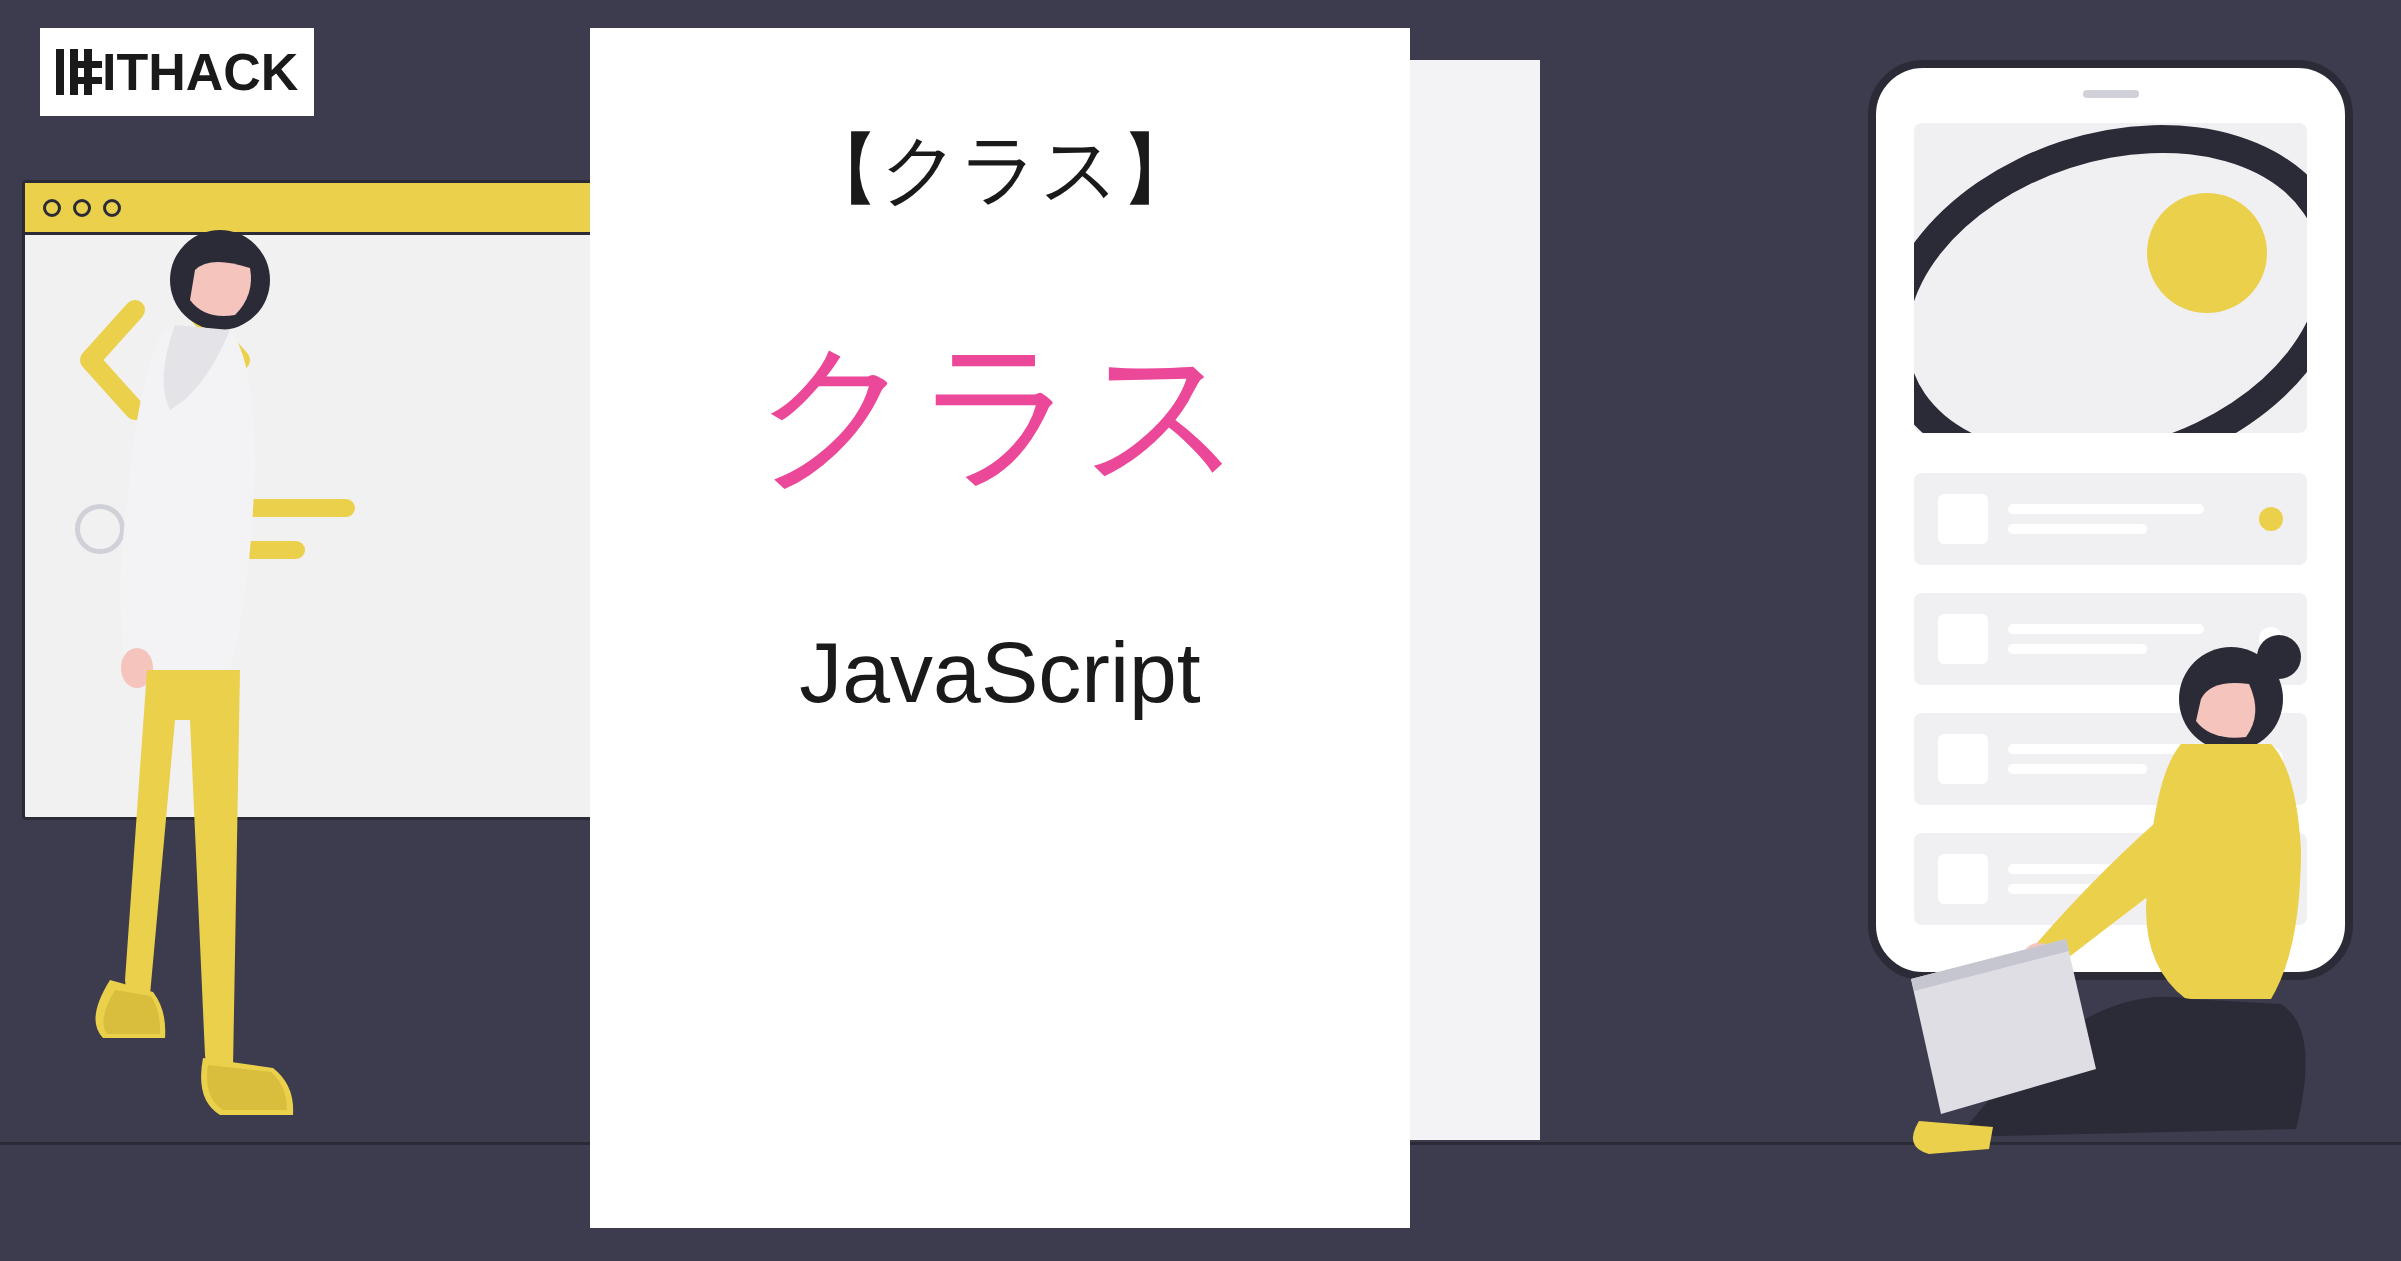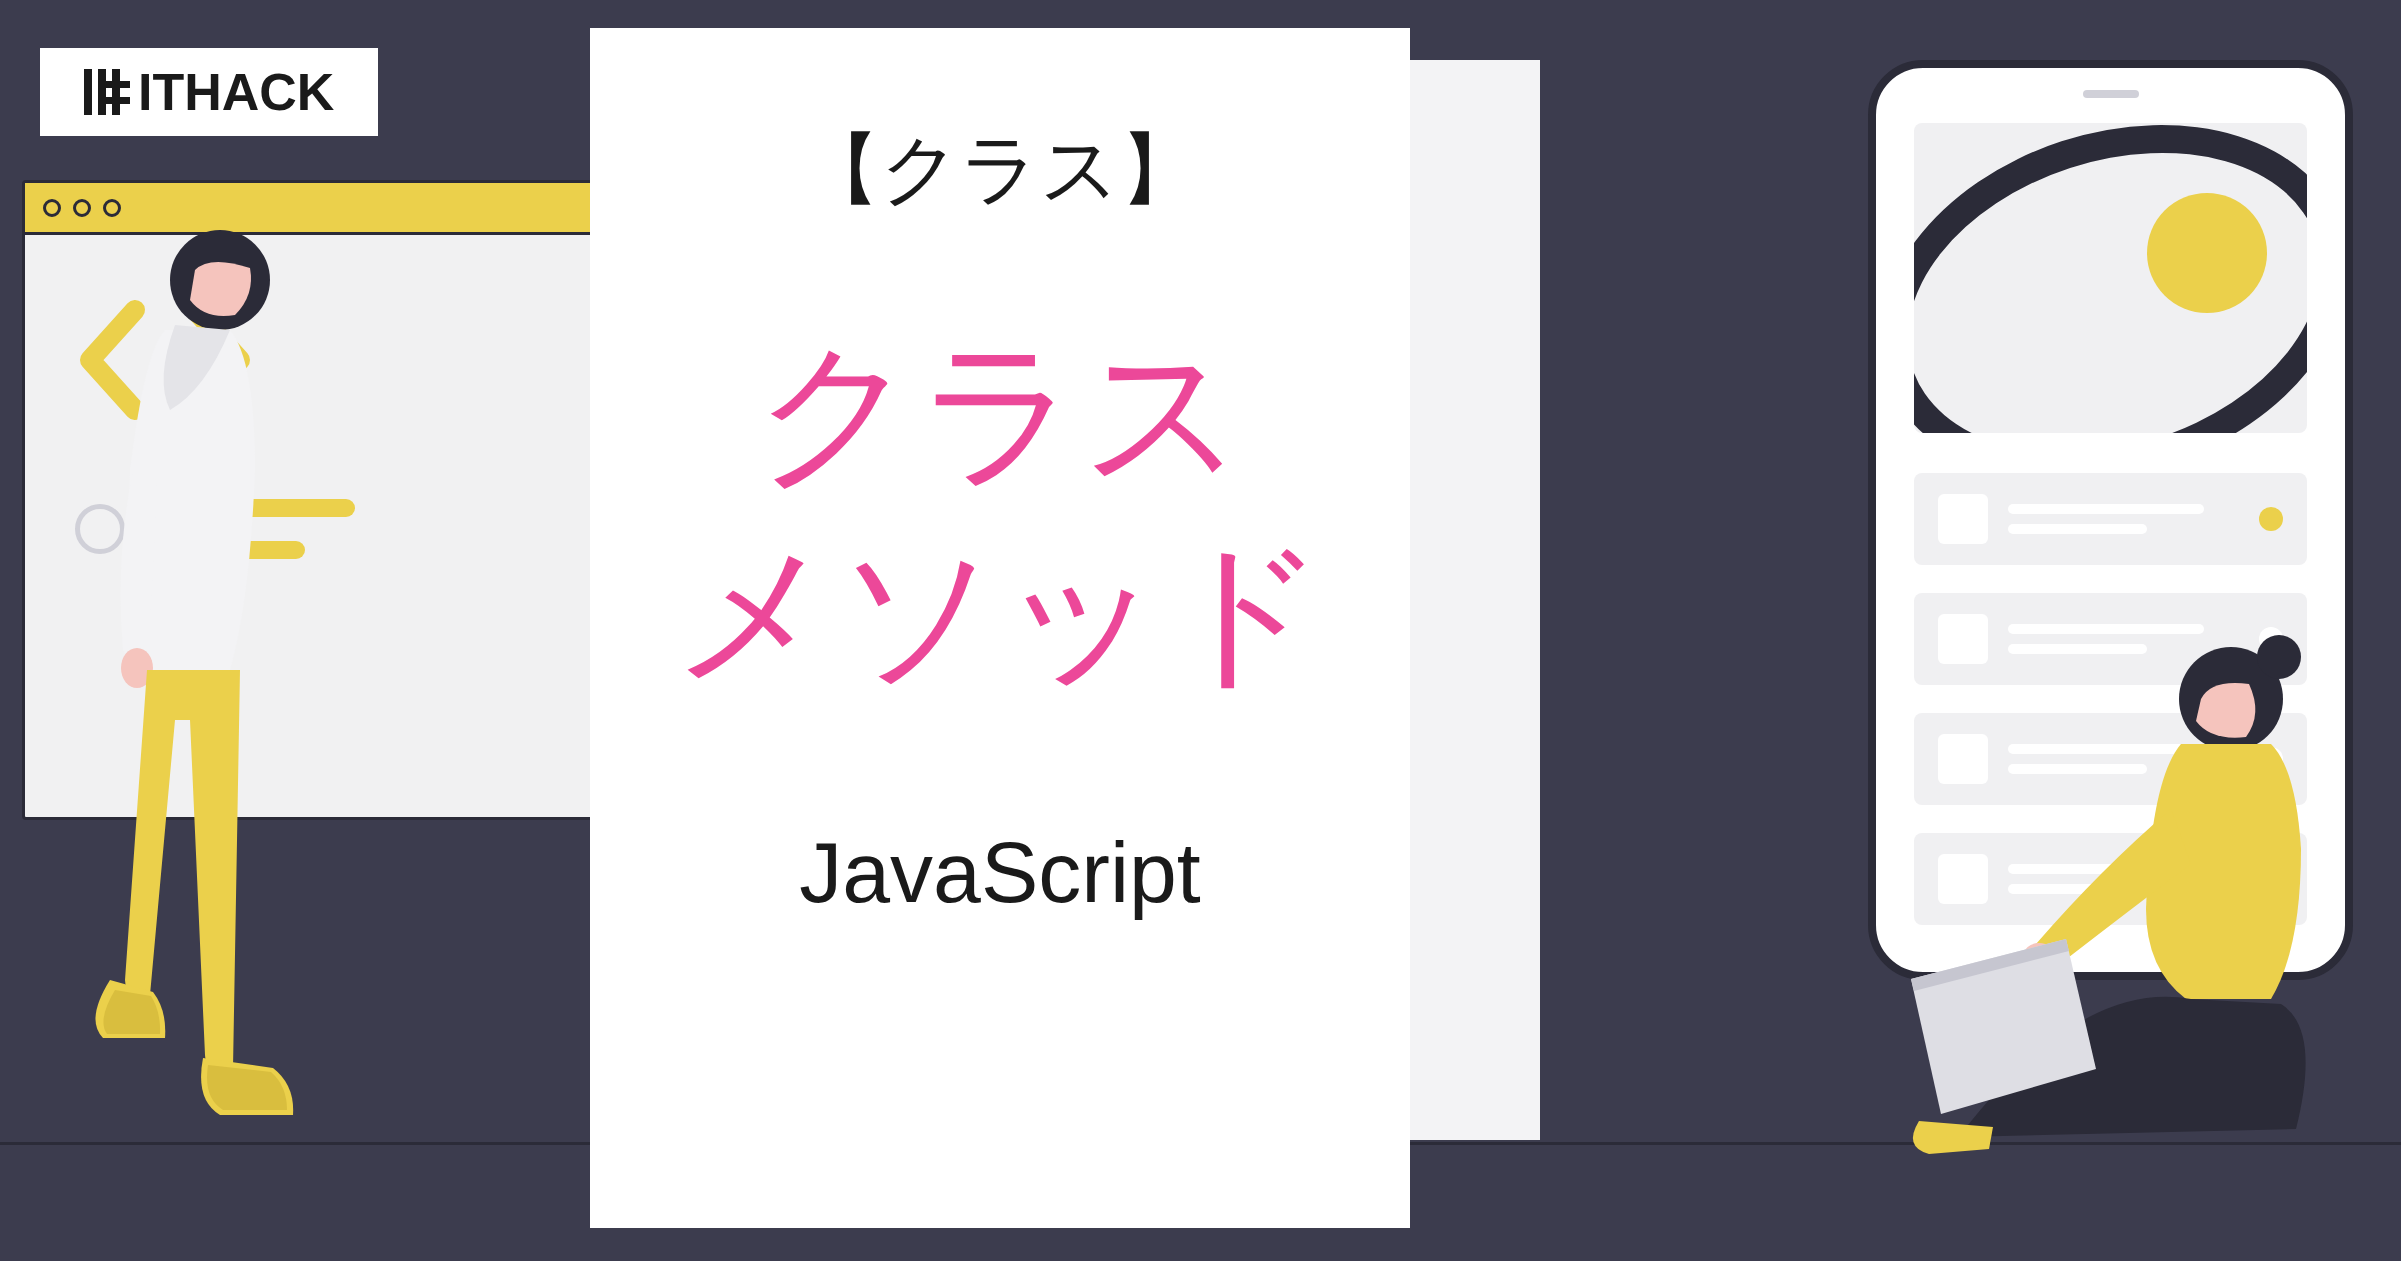--- a/index.html
+++ b/index.html
@@ -15,26 +15,25 @@
       position: relative;
       overflow: hidden;
     }
     
     
     .logo-box {
       position: absolute;
       top: 28px;
       left: 40px;
       background: white;
-      padding: 14px 44px;
+      padding: 14px 16px;
       z-index: 100;
       display: flex;
       align-items: center;
-      gap: 8px;
-      margin-top: 20px;
+      gap: 0;
     }
     .logo-text {
       font-size: 52px;
       font-weight: 800;
       color: #1a1a1a;
       letter-spacing: 0px;
       font-family: Arial, sans-serif;
     }
     
     
@@ -301,21 +300,20 @@
     </div>
   </div>
 </div>
 
 <div class="secondary-card"></div>
 
 <div class="main-card">
   <div class="tag-label">【クラス】</div>
   <div class="main-title">
     <span>クラス</span><br>
-    <span>メソッド</span>
   </div>
   <div class="lang-label">JavaScript</div>
 </div>
 
 <div class="phone">
   <div class="phone-notch"></div>
   <div class="phone-image">
     <div class="phone-sun"></div>
     <div class="phone-mountain"></div>
   </div>

